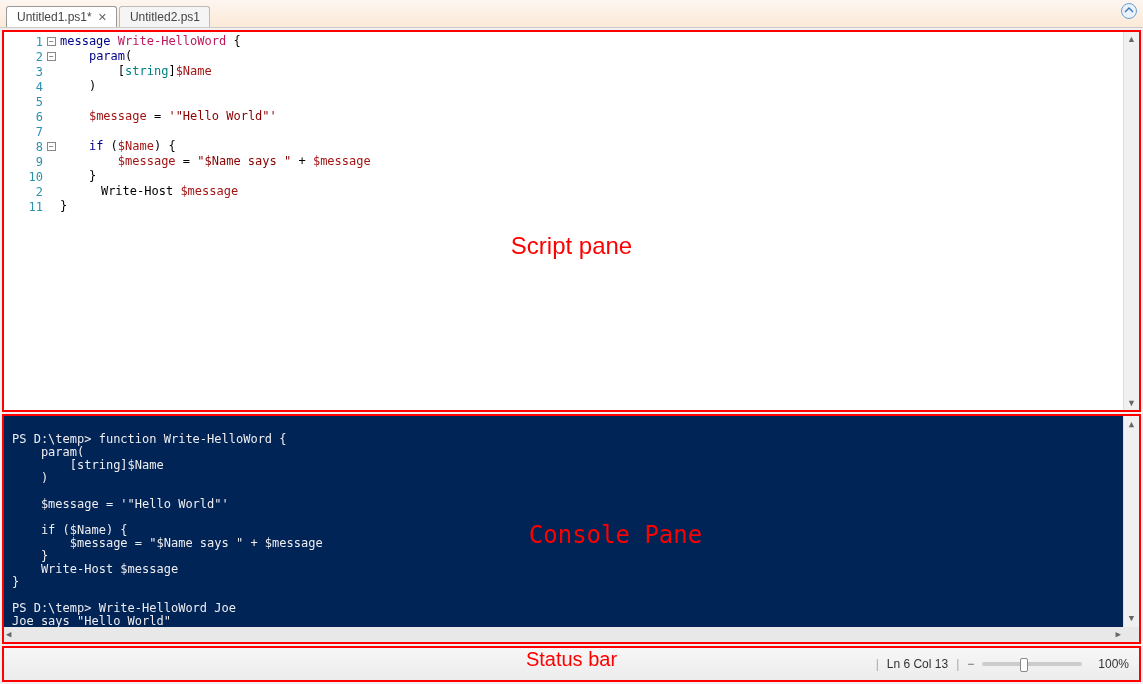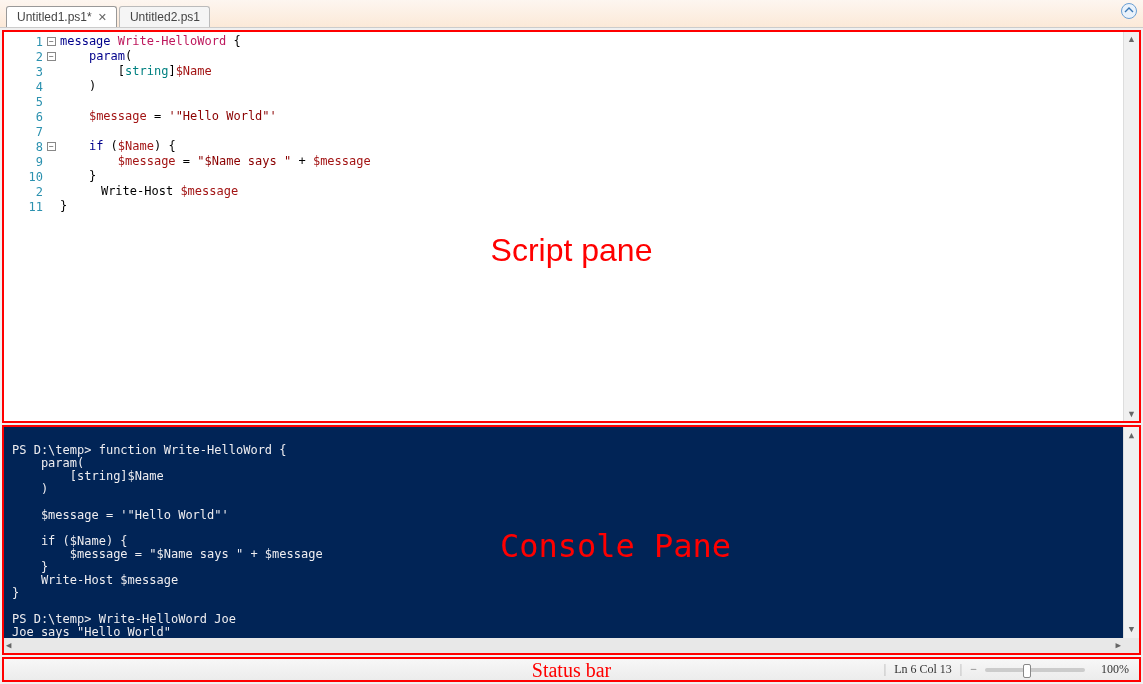--- a/index.html
+++ b/index.html
@@ -102,21 +102,21 @@
     .kw-function { color: #00008b; }
     .kw-name { color: #be185d; }
     .kw-type { color: #008080; }
     .kw-var { color: #a31515; }
     .kw-string { color: #8b0000; }
     .kw-stmt { color: #00008b; }
     .kw-cmd { color: #000000; margin-left: 12px; }
     .annotation {
       position:absolute;
       color:red;
-      font-size:32px;
+      font-size:24px;
       font-weight:400;
       pointer-events:none;
     }
     .script-pane .scrollbar-v,
     .console-pane .scrollbar-v {
       position:absolute; right:0; top:0; bottom:0; width:16px;
       background:#f0f0f0; border-left:1px solid #ddd;
       display:flex;flex-direction:column;align-items:center;justify-content:space-between;
       padding:2px 0;
     }
@@ -137,30 +137,29 @@
     }
     .console-bottom-bar {
       position:absolute;
       left:0;right:0;bottom:0;height:15px;
       background:#e8e8e8;
       display:flex;justify-content:space-between;align-items:center;
       padding:0 2px;
     }
     .console-bottom-bar .sb-arrow { font-size:9px; color:#666; }
     .status-bar {
-      height:25px;
+      height:36px;
       border:2px solid red;
       margin: 0 2px 2px 2px;
       background:linear-gradient(#f7f7f7,#ececec);
       display:flex;
       align-items:center;
       position:relative;
       font-size:12px;
       color:#333;
-      font-family:Liberation Serif, serif;
     }
     .status-right {
       margin-left:auto;
       display:flex;
       align-items:center;
       gap:8px;
       padding-right:10px;
     }
     .sep { color:#aaa; }
     .zoom-slider {

